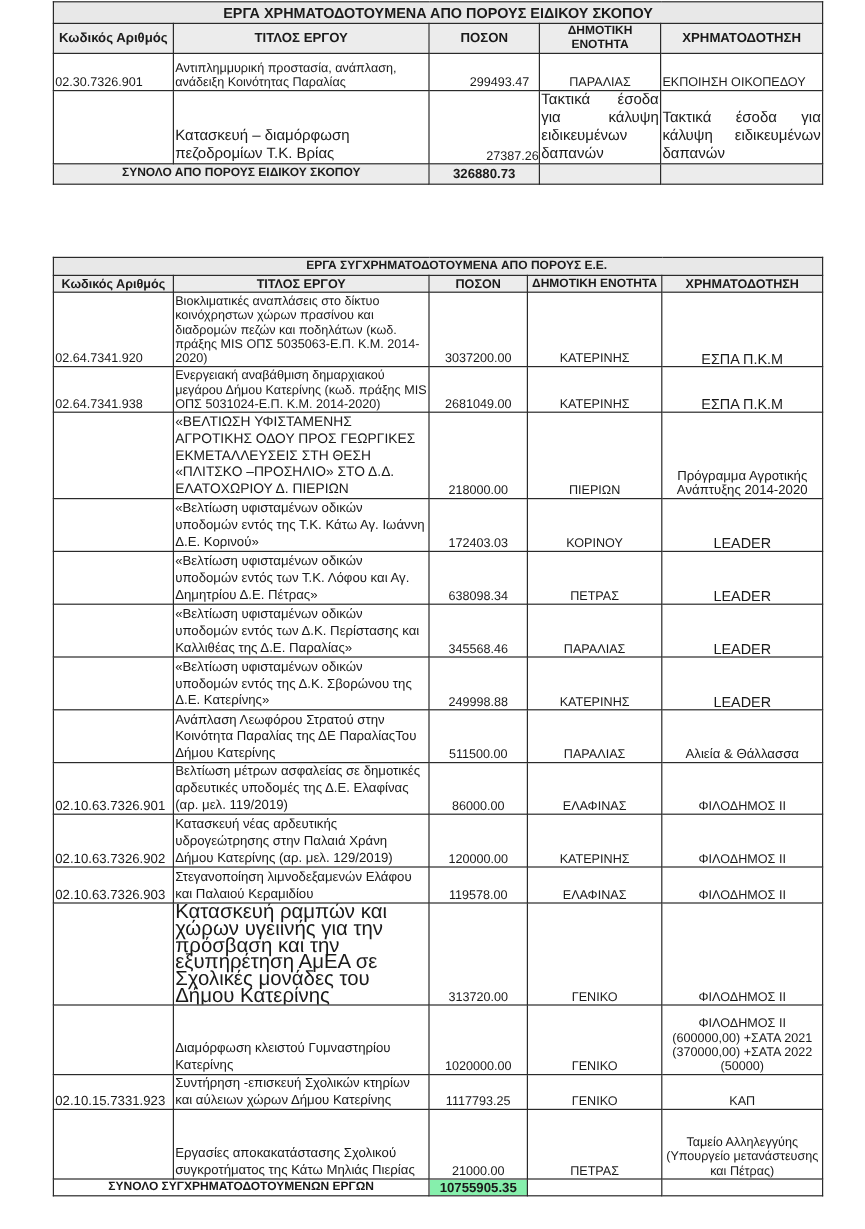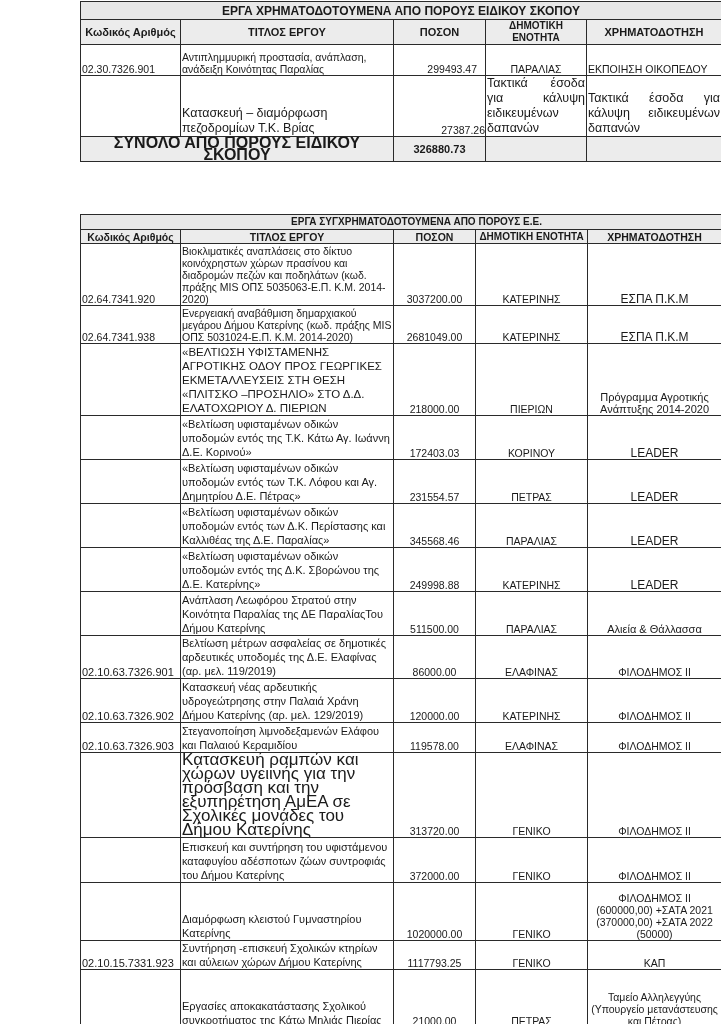--- a/index.html
+++ b/index.html
@@ -1,32 +1,32 @@
 <!DOCTYPE html>
 <html><head>
 <meta charset="utf-8">
 <style>
   html, body { margin: 0; padding: 0; background: #ffffff; }
   body { width: 721px; height: 1024px; position: relative; overflow: hidden;
          font-family: "Liberation Sans", sans-serif; color: #1a1a1a; }
-  table { border-collapse: collapse; position: absolute; table-layout: fixed; margin-left: 36px; }
+  table { border-collapse: collapse; position: absolute; table-layout: fixed; }
   td { border: 1px solid #2a2a2a; font-size: 10.5px; line-height: 12px; padding: 0 1px;
        vertical-align: bottom; overflow: hidden; }
   .t1 { left: 44px; top: 1px; width: 641px; }
   .t2 { left: 44px; top: 214px; width: 641px; }
   .title-row td { background: #e8e8e8; font-weight: bold; text-align: center; font-size: 12px; height: 17px; vertical-align: middle; }
   .hdr-row td { background: #ececec; font-weight: bold; text-align: center; font-size: 11px; height: 14px; vertical-align: middle; }
   .t2 .title-row td { font-size: 10px; height: 14px; padding-left: 32px; }
   .t2 .hdr-row td { font-size: 10.5px; height: 13px; }
   .center { text-align: center; }
   .right { text-align: right; }
   .left { text-align: left; }
   .just { text-align: justify; }
   .tot-row td { background: #ececec; font-weight: bold; height: 16px; vertical-align: middle; }
-  .tot-label { text-align: center; font-size: 16px; }
+  .tot-label { text-align: center; font-size: 10px; }
   .tot-amt { text-align: center; font-size: 11px; }
   .t2 .tot-row td { height: 13px; }
   .t2 .tot-row .tot-amt { background: #86efac; }
   .t2 .tot-row .tot-blank { background: #ffffff; }
   .big { font-size: 12.5px; line-height: 15px; }
   .code { white-space: nowrap; }
 </style>
 </head>
 <body>
 
@@ -116,21 +116,21 @@
   <tr style="height:44px">
     <td class="left code"></td>
     <td class="left" style="font-size:11px;line-height:14px">«Βελτίωση υφισταμένων οδικών υποδομών εντός της Τ.Κ. Κάτω Αγ. Ιωάννη Δ.Ε. Κορινού»</td>
     <td class="center">172403.03</td>
     <td class="center">ΚΟΡΙΝΟΥ</td>
     <td class="center" style="font-size:12px">LEADER</td>
   </tr>
   <tr style="height:44px">
     <td class="left code"></td>
     <td class="left" style="font-size:11px;line-height:14px">«Βελτίωση υφισταμένων οδικών υποδομών εντός των Τ.Κ. Λόφου και Αγ. Δημητρίου Δ.Ε. Πέτρας»</td>
-    <td class="center">231554.57</td>
+    <td class="center">638098.34</td>
     <td class="center">ΠΕΤΡΑΣ</td>
     <td class="center" style="font-size:12px">LEADER</td>
   </tr>
   <tr style="height:44px">
     <td class="left code"></td>
     <td class="left" style="font-size:11px;line-height:14px">«Βελτίωση υφισταμένων οδικών υποδομών εντός των Δ.Κ. Περίστασης και Καλλιθέας της Δ.Ε. Παραλίας»</td>
     <td class="center">345568.46</td>
     <td class="center">ΠΑΡΑΛΙΑΣ</td>
     <td class="center" style="font-size:12px">LEADER</td>
   </tr>
@@ -166,27 +166,20 @@
     <td class="left code" style="font-size:11px">02.10.63.7326.903</td>
     <td class="left" style="font-size:11px;line-height:14px">Στεγανοποίηση λιμνοδεξαμενών Ελάφου και Παλαιού Κεραμιδίου</td>
     <td class="center">119578.00</td>
     <td class="center">ΕΛΑΦΙΝΑΣ</td>
     <td class="center">ΦΙΛΟΔΗΜΟΣ ΙΙ</td>
   </tr>
   <tr style="height:58px">
     <td class="left code"></td>
     <td class="left" style="font-size:17px;line-height:14px">Κατασκευή ραμπών και χώρων υγειινής για την πρόσβαση και την εξυπηρέτηση ΑμΕΑ σε Σχολικές μονάδες του Δήμου Κατερίνης</td>
     <td class="center">313720.00</td>
-    <td class="center">ΓΕΝΙΚΟ</td>
-    <td class="center">ΦΙΛΟΔΗΜΟΣ ΙΙ</td>
-  </tr>
-  <tr style="height:45px">
-    <td class="left code"></td>
-    <td class="left" style="font-size:11px;line-height:14px">Επισκευή και συντήρηση του υφιστάμενου καταφυγίου αδέσποτων ζώων συντροφιάς του Δήμου Κατερίνης</td>
-    <td class="center">372000.00</td>
     <td class="center">ΓΕΝΙΚΟ</td>
     <td class="center">ΦΙΛΟΔΗΜΟΣ ΙΙ</td>
   </tr>
   <tr style="height:58px">
     <td class="left code"></td>
     <td class="left" style="font-size:11px;line-height:14px">Διαμόρφωση κλειστού Γυμναστηρίου Κατερίνης</td>
     <td class="center">1020000.00</td>
     <td class="center">ΓΕΝΙΚΟ</td>
     <td class="center">ΦΙΛΟΔΗΜΟΣ ΙΙ (600000,00) +ΣΑΤΑ 2021 (370000,00) +ΣΑΤΑ 2022 (50000)</td>
   </tr>

